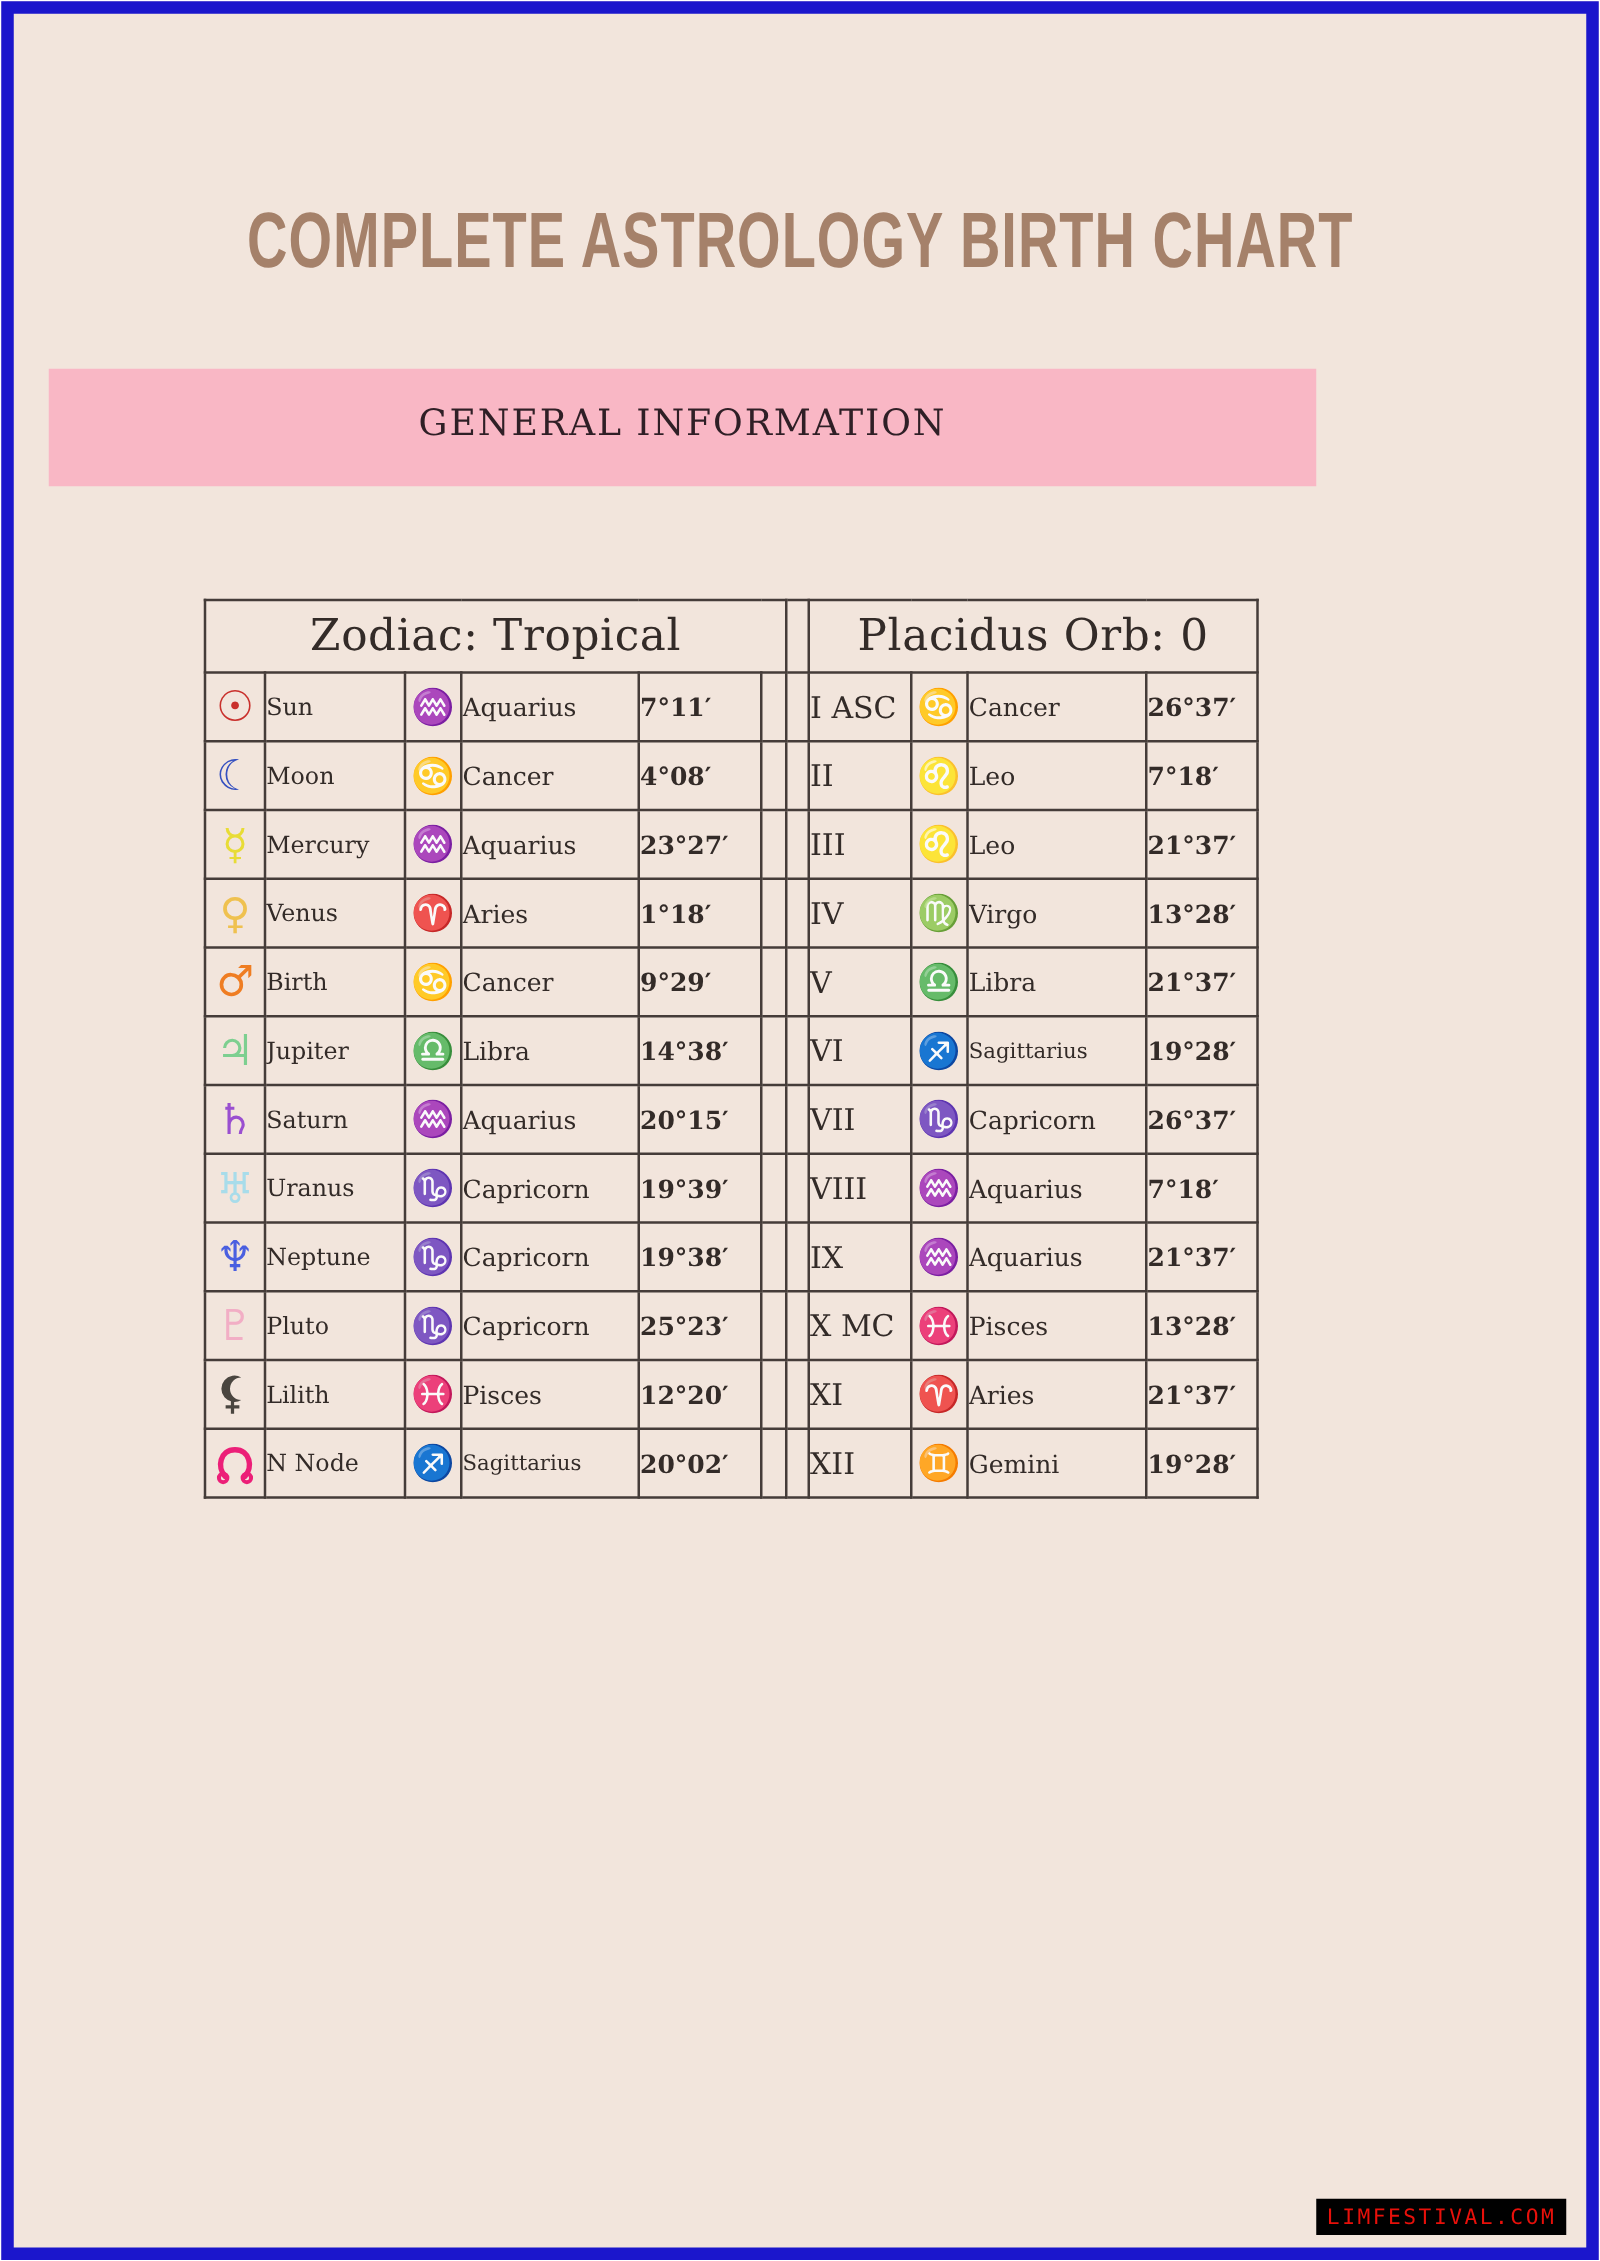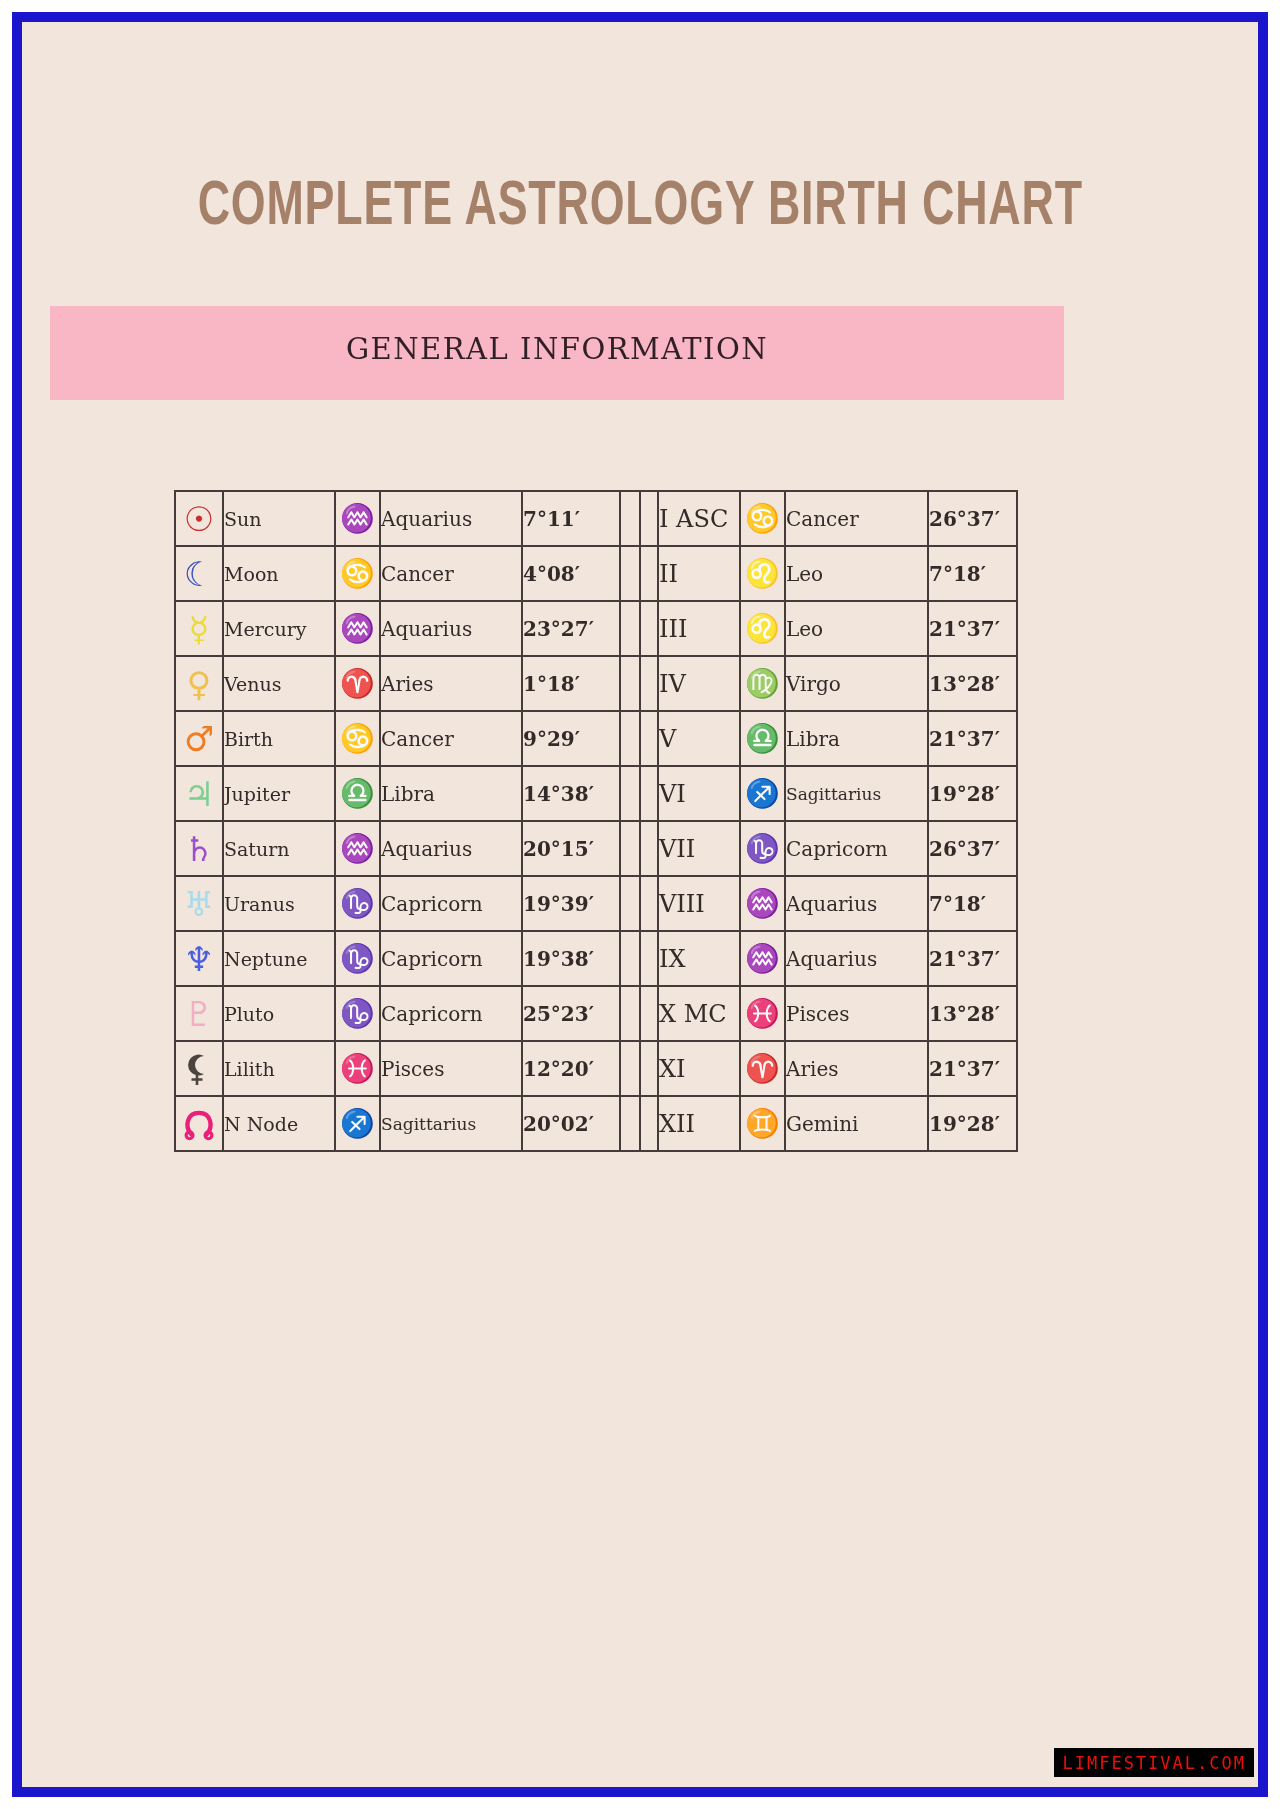--- a/index.html
+++ b/index.html
@@ -1,18 +1,18 @@
 <!DOCTYPE html>
 <html><head>
 <meta charset="utf-8">
 <style>
   html,body{margin:0;padding:0;background:#ffffff;}
   .page{
     width:1280px;height:1809px;box-sizing:border-box;
-    background:#ffffff;padding:12px;
+    background:#ffffff;padding:1px;
     font-family:"DejaVu Serif", serif;
   }
   .frame{
     width:100%;height:100%;box-sizing:border-box;
     border:10px solid #1b16cc;
     background:#f2e5dc;
     position:relative;
     overflow:hidden;
   }
   
@@ -77,21 +77,21 @@
   .c-picon{text-align:center;font-size:34px;line-height:1;}
   .c-pname{font-size:19px;padding-left:4px;}
   .c-sicon{text-align:center;font-size:28px;line-height:1;}
   .c-sname{font-size:20px;font-weight:400;padding-left:10px;}
   .c-deg{font-size:20px;font-weight:700;padding-left:12px;}
   .c-house{font-size:24px;padding-left:8px;}
   .icon-svg{display:inline-block;vertical-align:middle;}
   
   .watermark{
     position:absolute;
-    right:4px;bottom:10px;
+    right:16px;bottom:10px;
     background:#000000;
     color:#e8100a;
     font-family:"DejaVu Sans Mono", monospace;
     font-size:17px;
     letter-spacing:2px;
     padding:5px 8px 4px 8px;
   }
 </style>
 </head>
 <body>
@@ -116,20 +116,25 @@
           <col style="width:98px">
         <col style="width:20px">
           <col style="width:18px">
         <col style="width:82px">
           <col style="width:45px">
           <col style="width:143px">
           <col style="width:89px">
       </colgroup>
 
       <tbody>
+          <tr class="hdr">
+        <td class="hdr-cell" colspan="6">Zodiac: Tropical</td>
+        <td></td>
+        <td class="hdr-cell" colspan="4">Placidus Orb: 0</td>
+      </tr>
 
       <tr>
         <td class="c-picon" style="color: rgb(201, 48, 44);">☉</td>
         <td class="c-pname">Sun</td>
         <td class="c-sicon" style="color: rgb(107, 116, 221);">♒</td>
         <td class="c-sname">Aquarius</td>
         <td class="c-deg">7°11′</td>
         <td></td>
         <td></td>
         <td class="c-house">I ASC</td>

